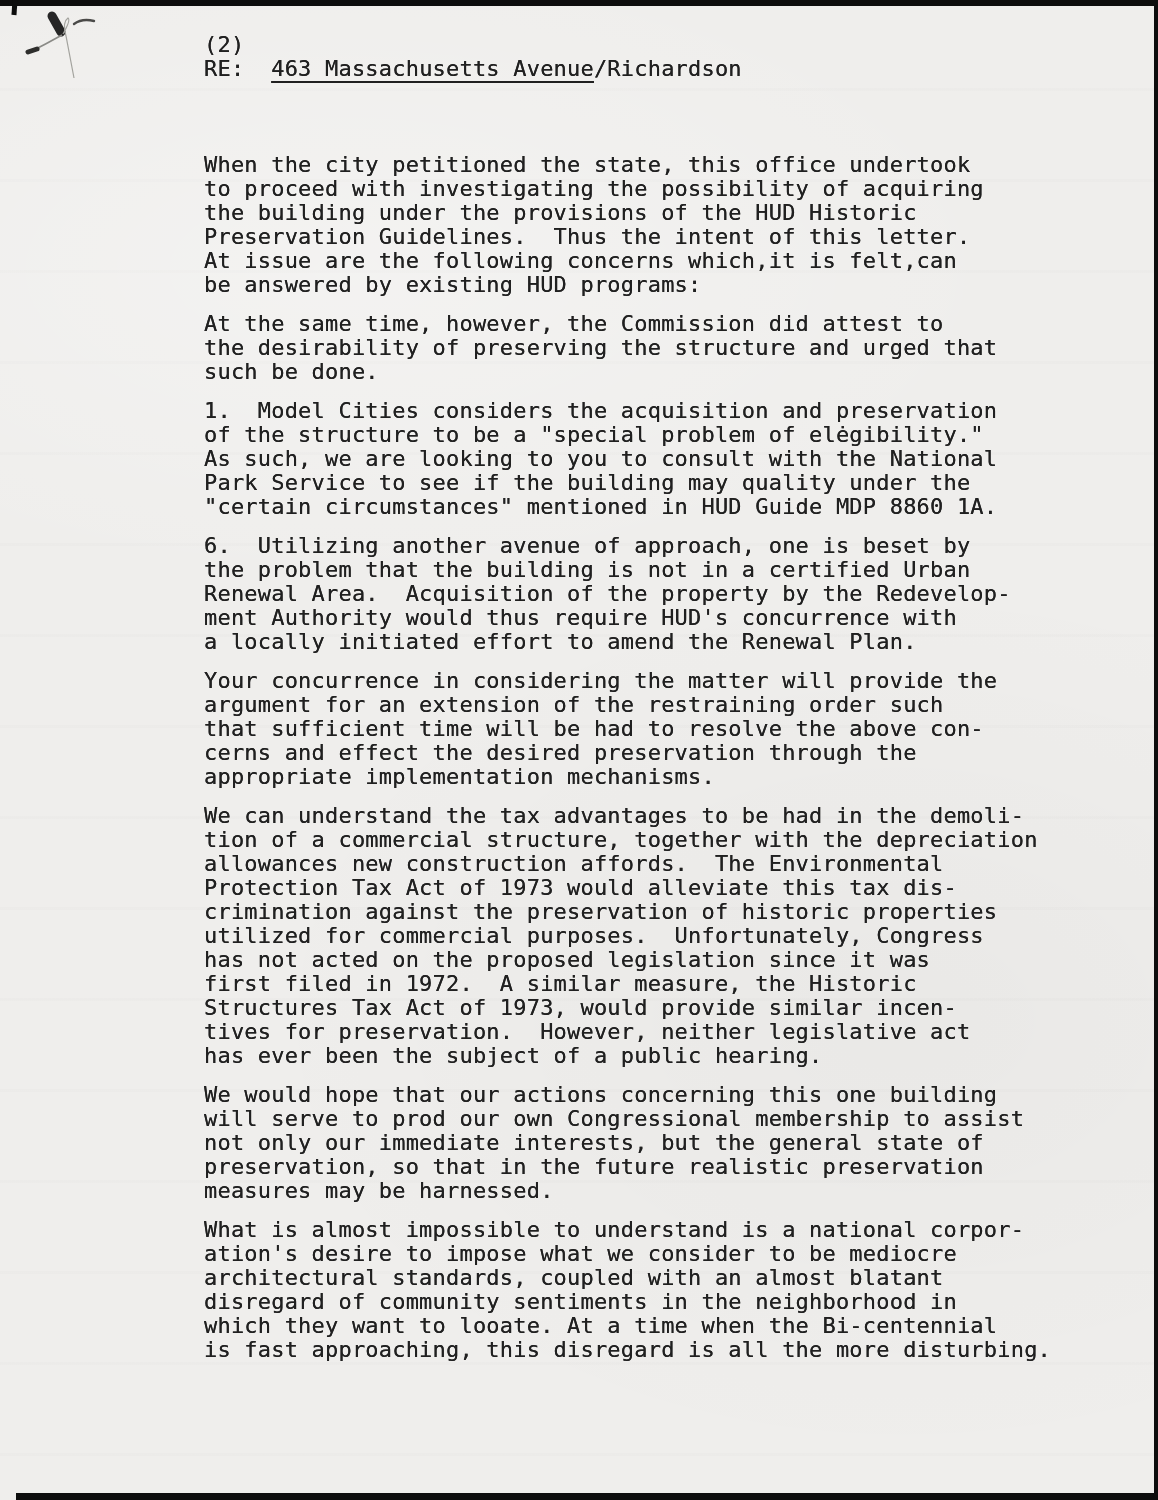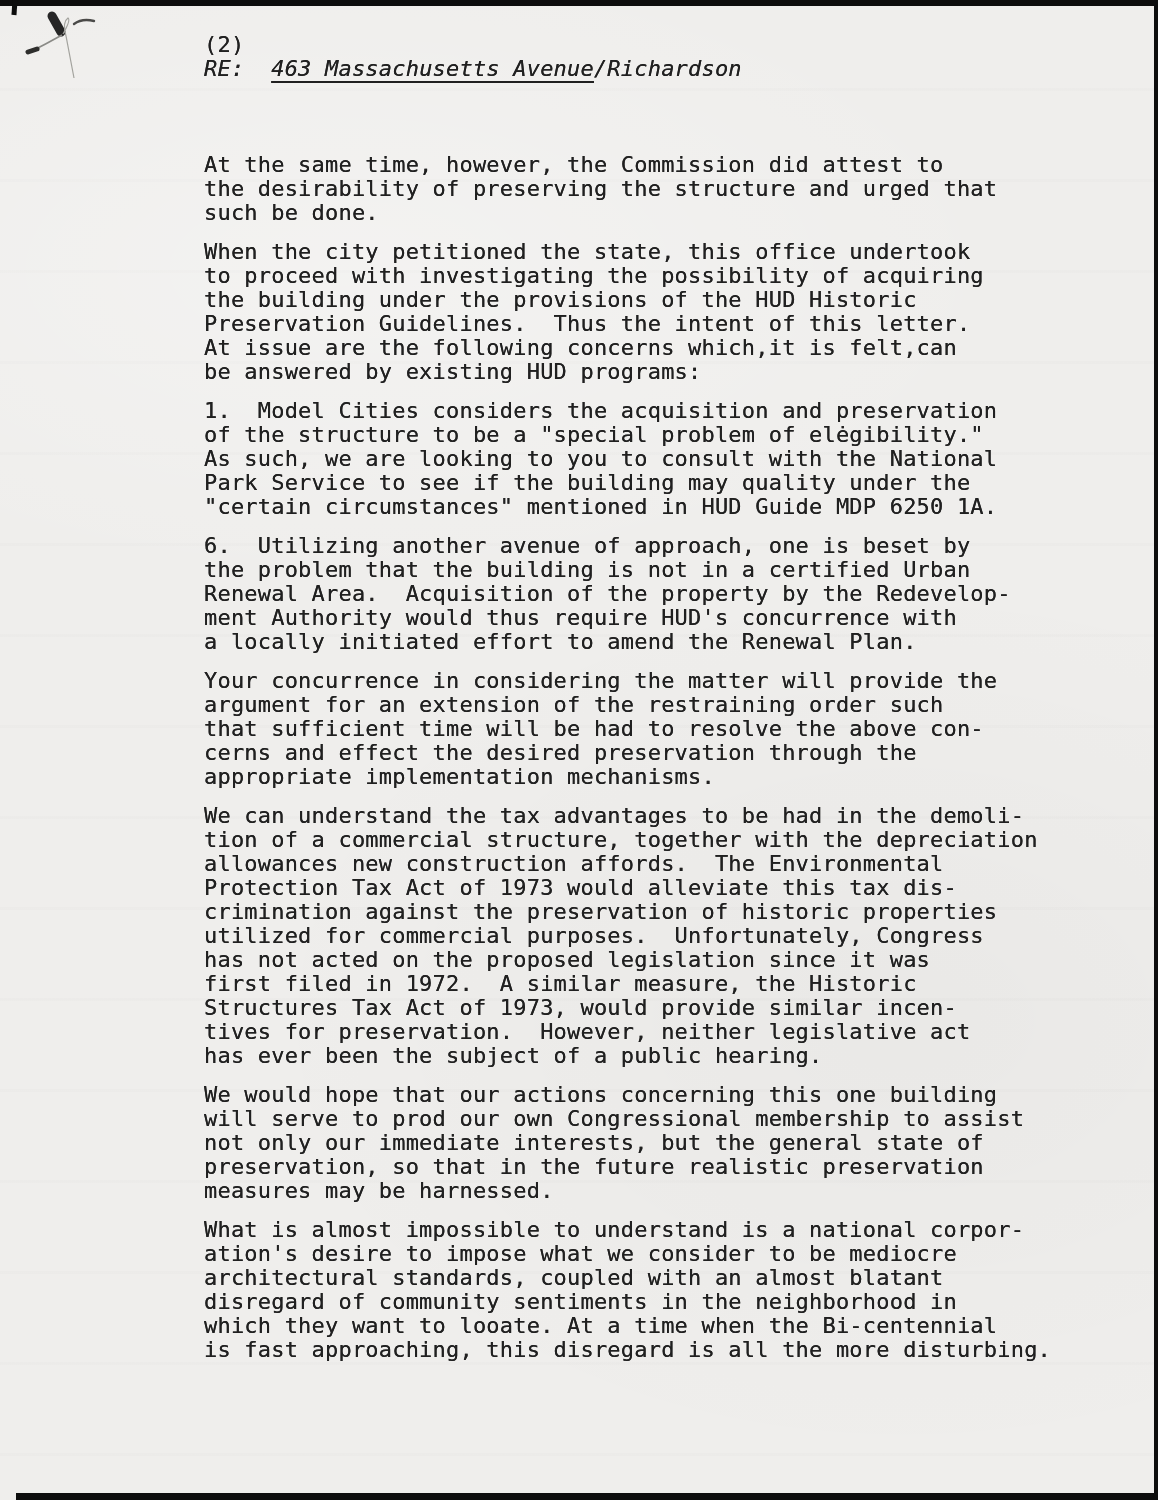--- a/index.html
+++ b/index.html
@@ -31,21 +31,21 @@
   .content {
     position: absolute;
     left: 204px; top: 33px;
     width: 880px;
     font-size: 22px;
     line-height: 24px;
     text-shadow: 0 0 0.5px rgba(25,25,25,0.85);
     letter-spacing: 0.2px;
   }
   .page-number { white-space: pre; }
-  .re-line { white-space: pre; margin-bottom: 72px; font-style: italic; }
+  .re-line { white-space: pre; margin-bottom: 72px; }
   .re-subject {
     text-decoration: underline;
     text-decoration-thickness: 2px;
     text-underline-offset: 5px;
   }
   .body-text p {
     margin: 0 0 15px 0;
     white-space: pre-wrap;
   }
   .body-text p:last-child { margin-bottom: 8px; }
@@ -68,34 +68,34 @@
     <path d="M10,50 l9,-3" stroke="#2e2e2c" stroke-width="5" stroke-linecap="round" fill="none"></path>
   </svg>
 
   <div class="content">
 
     <div class="page-number">(2)</div>
 
     <div class="re-line"><span>RE:  </span><span class="re-subject">463 Massachusetts Avenue</span><span>/Richardson</span></div>
 
     <div class="body-text">
-      <p>At the same time, however, the Commission did attest to
-the desirability of preserving the structure and urged that
-such be done.</p>
       <p>When the city petitioned the state, this office undertook
 to proceed with investigating the possibility of acquiring
 the building under the provisions of the HUD Historic
 Preservation Guidelines.  Thus the intent of this letter.
 At issue are the following concerns which,it is felt,can
 be answered by existing HUD programs:</p>
+      <p>At the same time, however, the Commission did attest to
+the desirability of preserving the structure and urged that
+such be done.</p>
       <p>1.  Model Cities considers the acquisition and preservation
 of the structure to be a "special problem of elėgibility."
 As such, we are looking to you to consult with the National
 Park Service to see if the building may quality under the
-"certain circumstances" mentioned in HUD Guide MDP 6250 1A.</p>
+"certain circumstances" mentioned in HUD Guide MDP 8860 1A.</p>
       <p>6.  Utilizing another avenue of approach, one is beset by
 the problem that the building is not in a certified Urban
 Renewal Area.  Acquisition of the property by the Redevelop-
 ment Authority would thus require HUD's concurrence with
 a locally initiated effort to amend the Renewal Plan.</p>
       <p>Your concurrence in considering the matter will provide the
 argument for an extension of the restraining order such
 that sufficient time will be had to resolve the above con-
 cerns and effect the desired preservation through the
 appropriate implementation mechanisms.</p>

